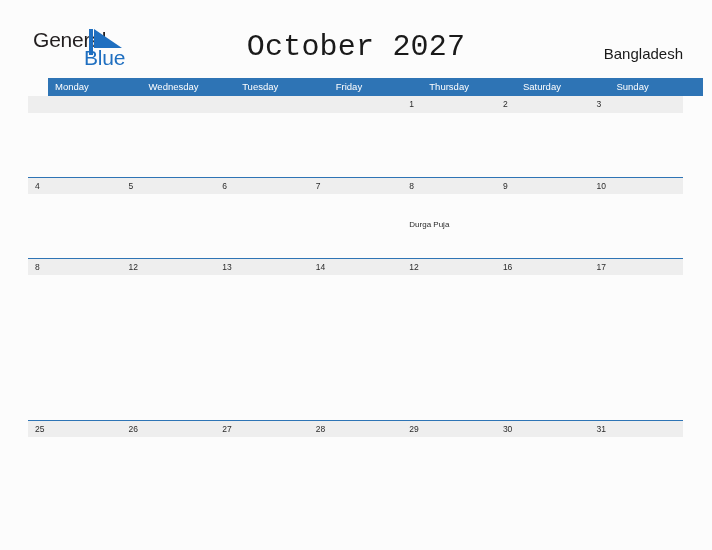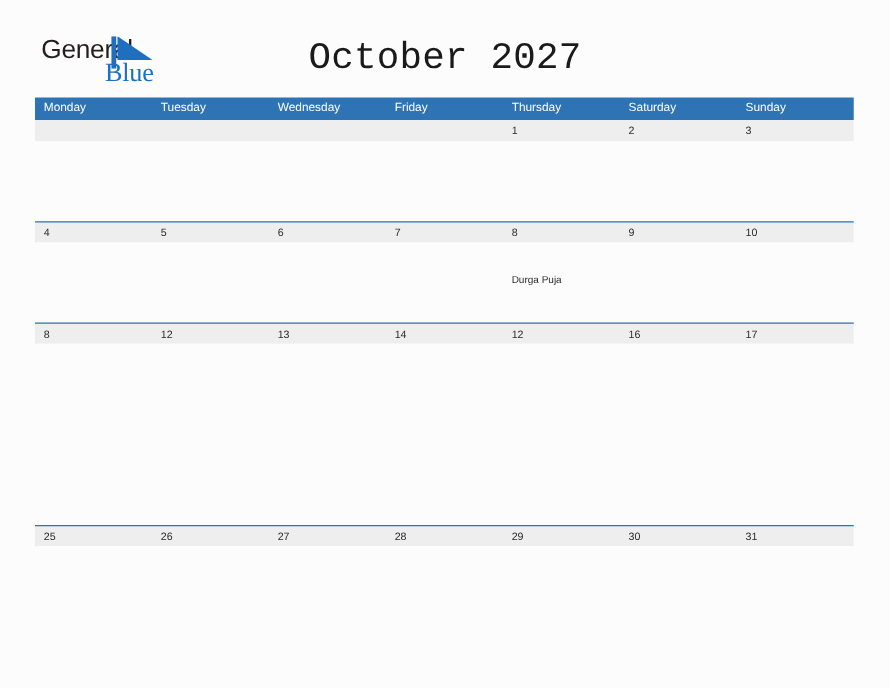--- a/index.html
+++ b/index.html
@@ -49,21 +49,21 @@
     font-family: "Liberation Sans", sans-serif;
   }
   .logo-blue {
     position: absolute;
     left: 51px;
     top: 18px;
     font-size: 21px;
     line-height: 24px;
     color: #1f6fc0;
     letter-spacing: -0.2px;
-    font-family: Liberation Serif, serif;
+    font-family: Liberation Sans, sans-serif;
   }
   .logo-flag {
     position: absolute;
     left: 56px;
     top: 1px;
     width: 34px;
     height: 26px;
   }
 
   .cal-title {
@@ -96,20 +96,21 @@
     left: 28px;
     top: 78px;
     width: 655px;
   }
 
   .weekday-row {
     display: flex;
     width: 655px;
     height: 18px;
     background: #2e74b5;
+    margin-left: 20px;
   }
   .weekday-cell {
     flex: 1 1 0;
     box-sizing: border-box;
     padding-left: 7px;
     color: #ffffff;
     font-size: 9.5px;
     line-height: 18px;
     font-family: "Liberation Sans", sans-serif;
     white-space: nowrap;
@@ -179,29 +180,30 @@
         <svg width="34" height="26" viewBox="0 0 34 26" xmlns="http://www.w3.org/2000/svg">
           <rect x="0" y="0" width="4" height="26" fill="#1f6fc0"></rect>
           <polygon points="5,0 33,19 5,19" fill="#1f6fc0"></polygon>
         </svg>
       </span>
       <span class="logo-blue">Blue</span>
     </div>
 
     <div class="cal-title">October 2027</div>
 
+    <div class="cal-country">Bangladesh</div>
 
   </div>
 
   <div class="calendar">
 
     <div class="weekday-row">
       <div class="weekday-cell">Monday</div>
+      <div class="weekday-cell">Wednesday</div>
       <div class="weekday-cell">Tuesday</div>
-      <div class="weekday-cell">Wednesday</div>
       <div class="weekday-cell">Friday</div>
       <div class="weekday-cell">Thursday</div>
       <div class="weekday-cell">Saturday</div>
       <div class="weekday-cell">Sunday</div>
     </div>
 
     <div class="week-row first">
       <div class="week-dates">
         <div class="date-cell"></div>
         <div class="date-cell"></div>

